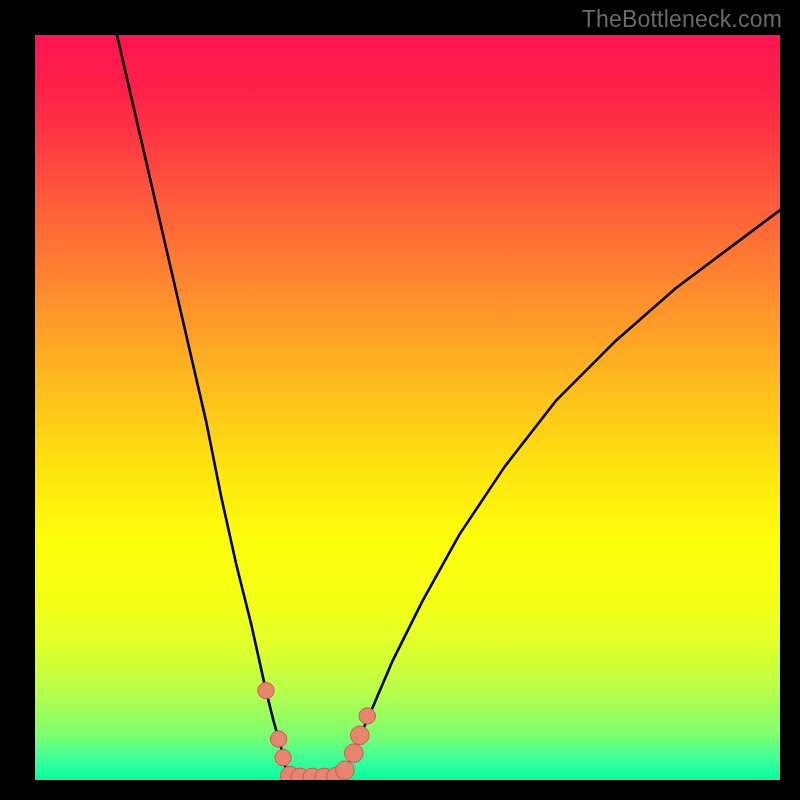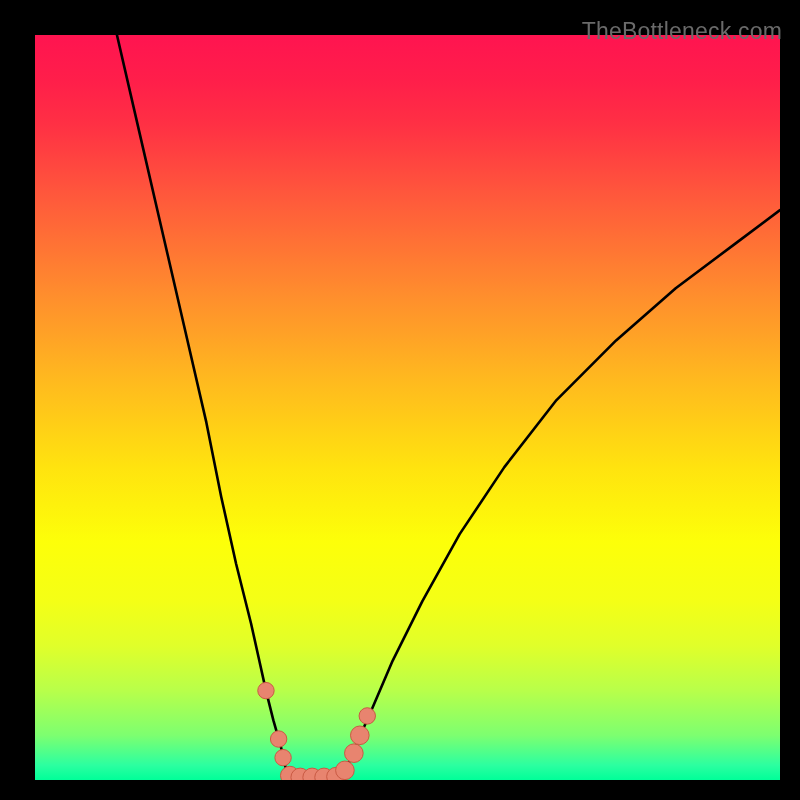--- a/index.html
+++ b/index.html
@@ -43,21 +43,20 @@
     );
   }
   .attribution {
     position: absolute;
     top: 6px;
     right: 18px;
     color: #6a6a6a;
     font-size: 23px;
     letter-spacing: 0.2px;
     font-weight: 400;
-    margin-top: 12px;
   }
   svg.curves {
     position: absolute;
     left: 35px;
     top: 35px;
     width: 745px;
     height: 745px;
     pointer-events: none;
   }
 </style>

